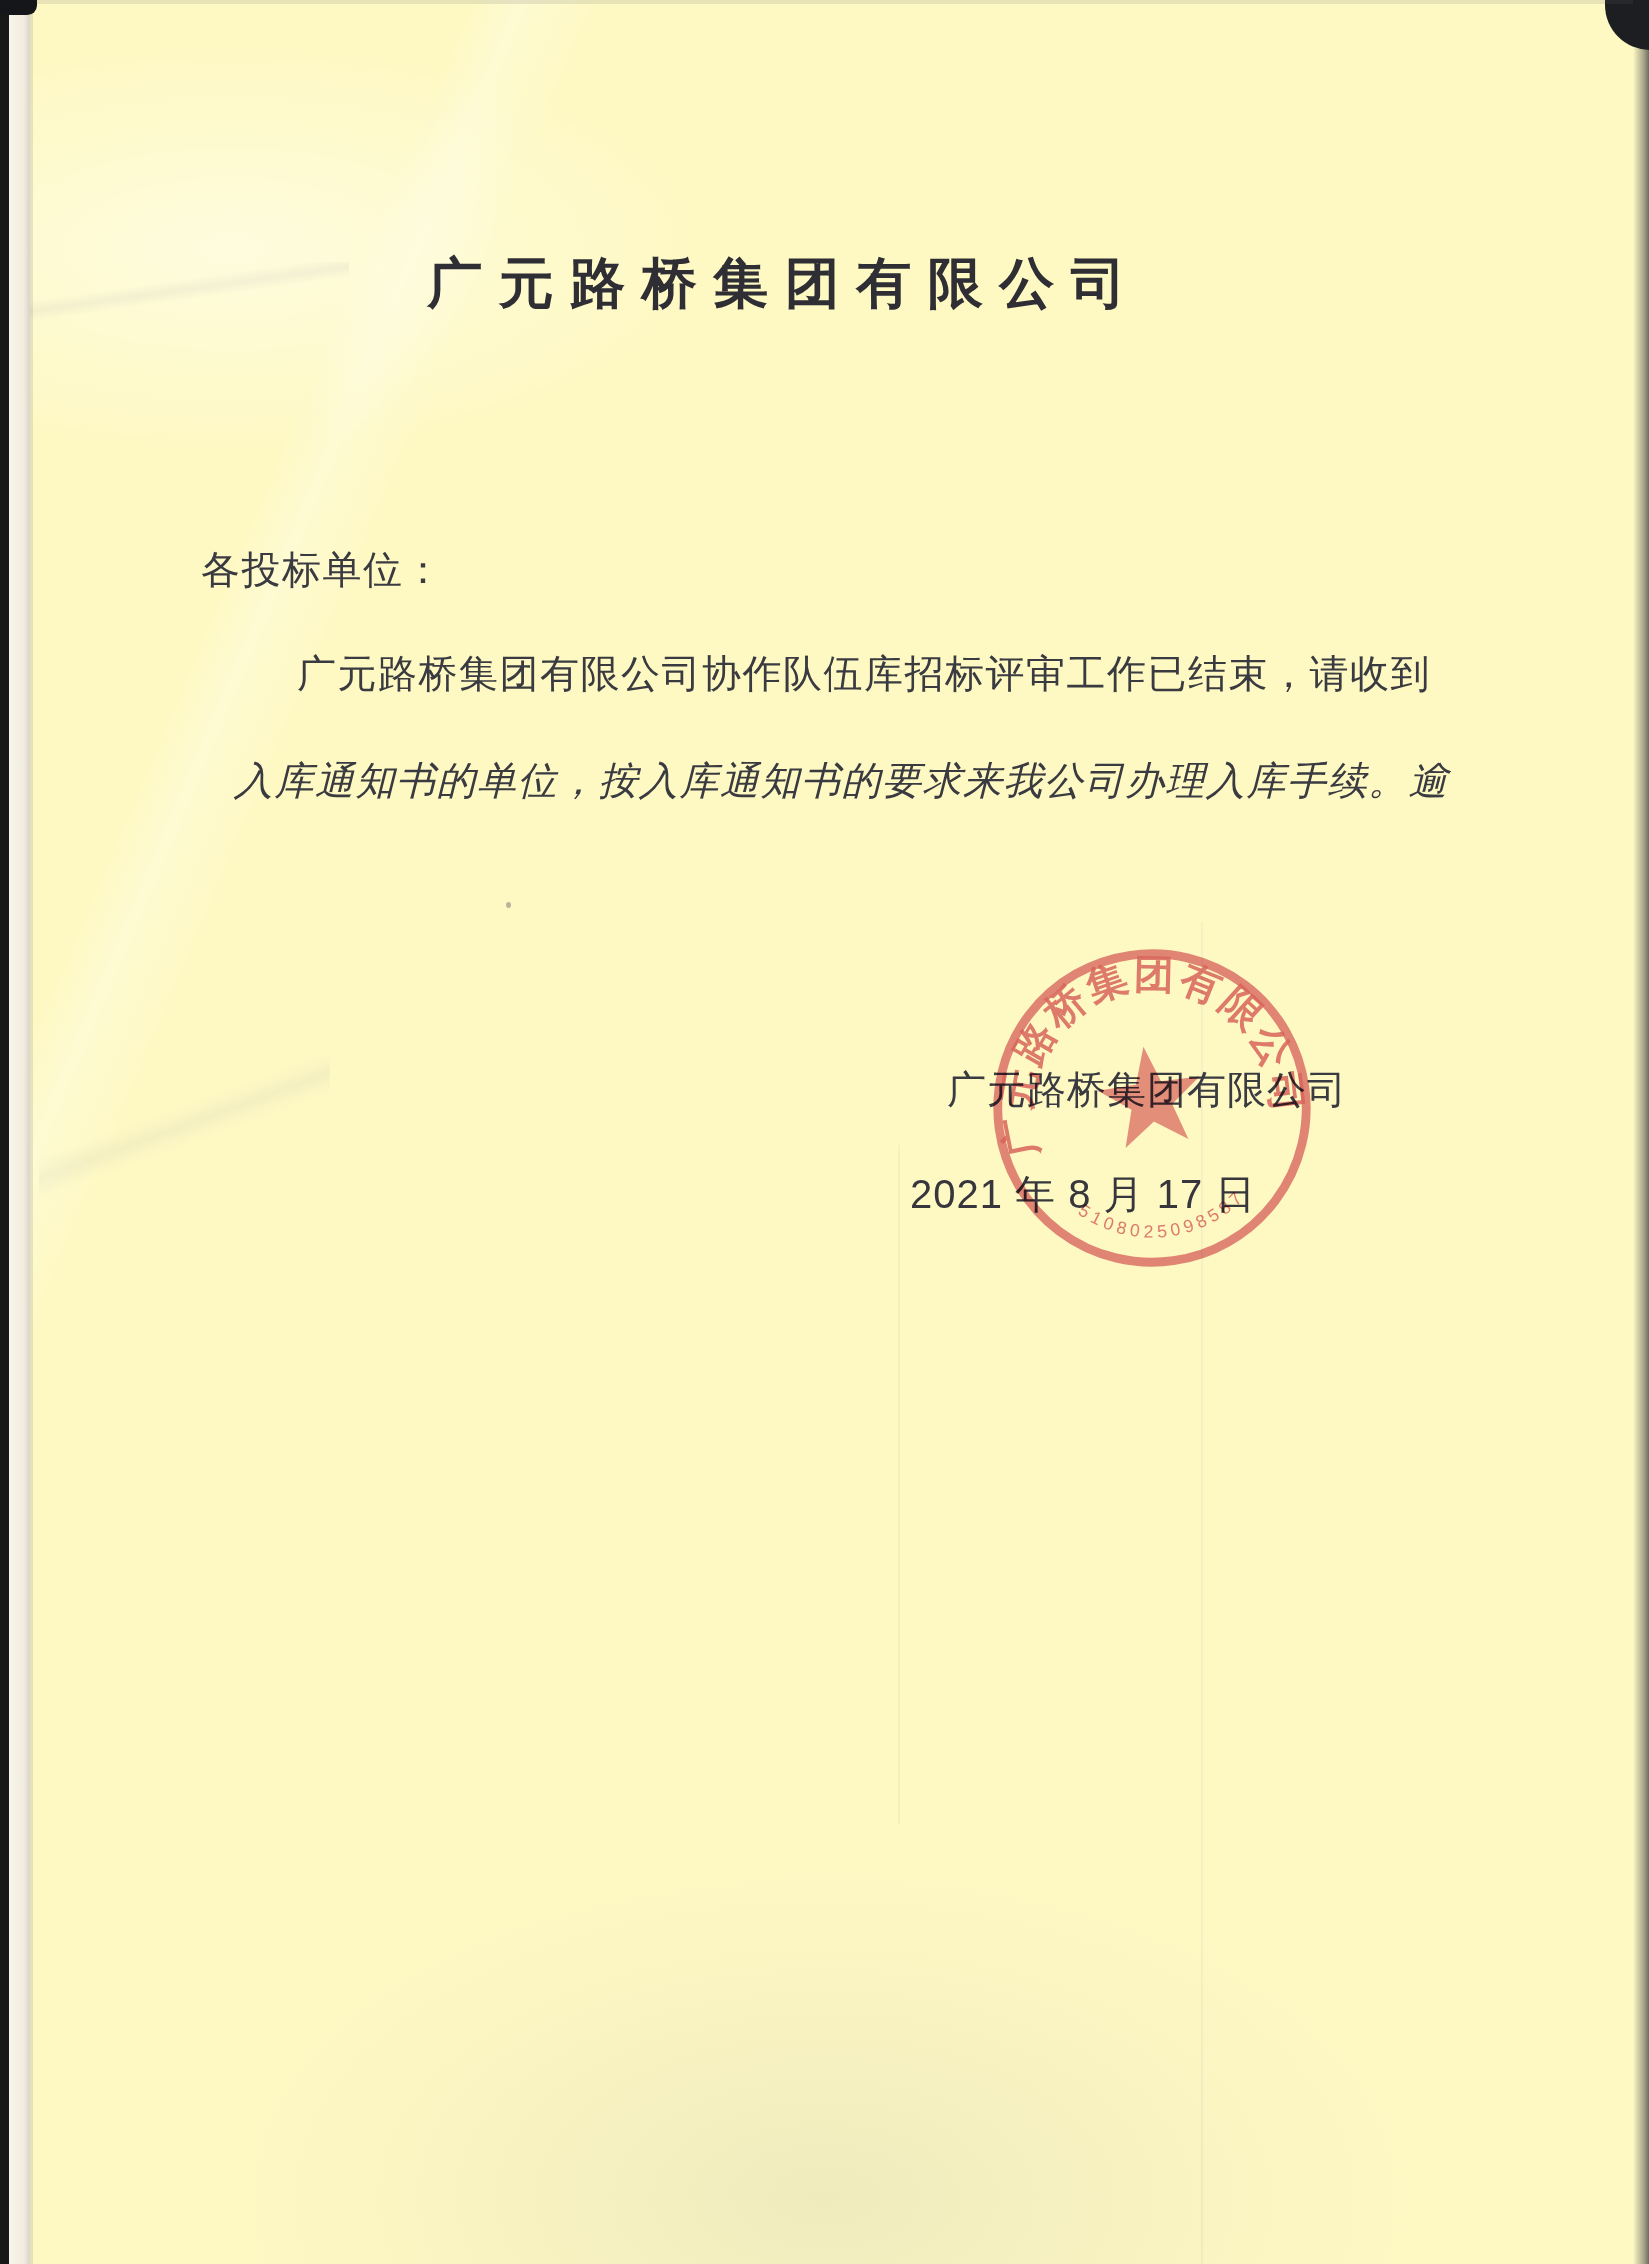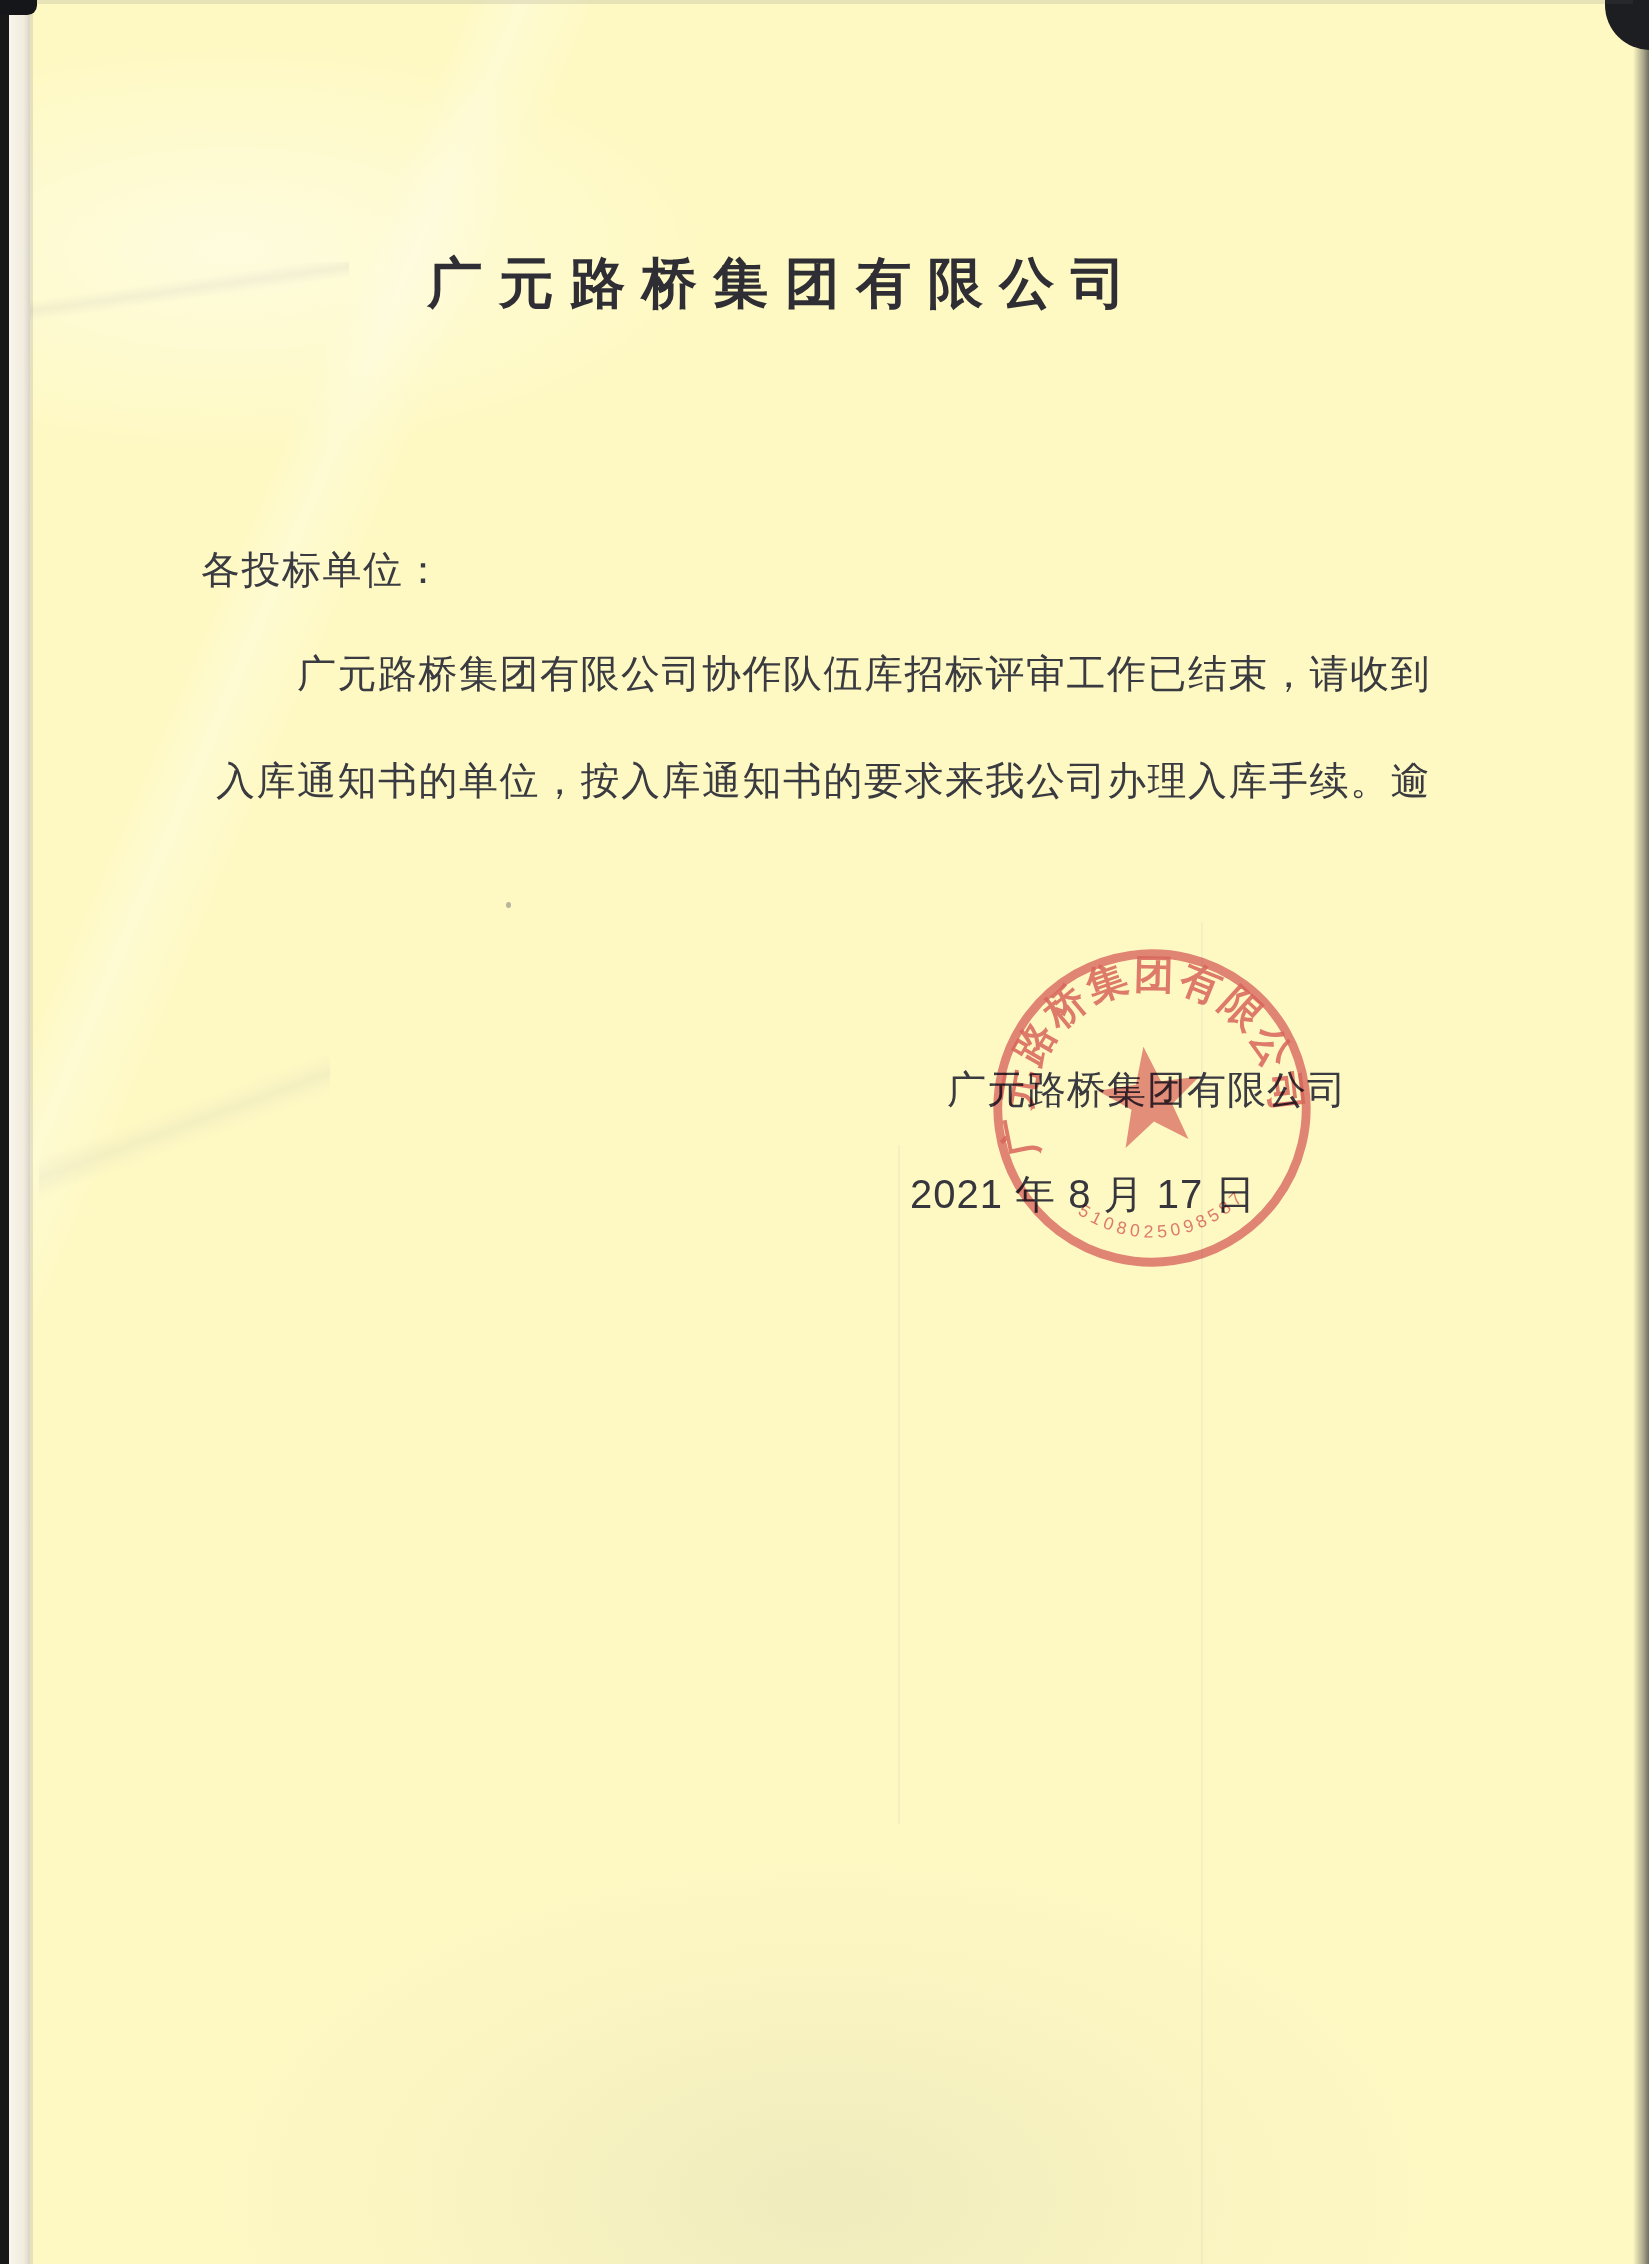--- a/index.html
+++ b/index.html
@@ -42,21 +42,21 @@
     text-indent:16.5px;white-space:nowrap;
   }
   .t1{top:256px;}
   .t2{top:386px;}
   .body-text{
     position:absolute;color:#3a3a41;font-size:39px;line-height:1;
     letter-spacing:1.5px;white-space:nowrap;text-align:center;
   }
   .salutation{left:201px;top:550px;}
   .bl1{left:297px;top:654px;}
-  .bl2{left:216px;top:761px;}
+  .bl2{left:234px;top:761px;font-style:italic;}
   .bl3{left:216px;top:867px;}
   .signature{left:947px;top:1070px;letter-spacing:1px;}
   .dateline{
     position:absolute;left:910px;top:1174px;color:#36363c;font-size:40px;line-height:1;
     font-family:"Liberation Sans","DejaVu Sans",sans-serif;white-space:nowrap;letter-spacing:1px;
   }
   
   .stamp{
     position:absolute;left:985px;top:941px;width:334px;height:334px;
     mix-blend-mode:multiply;transform:rotate(-8deg);opacity:.92;

